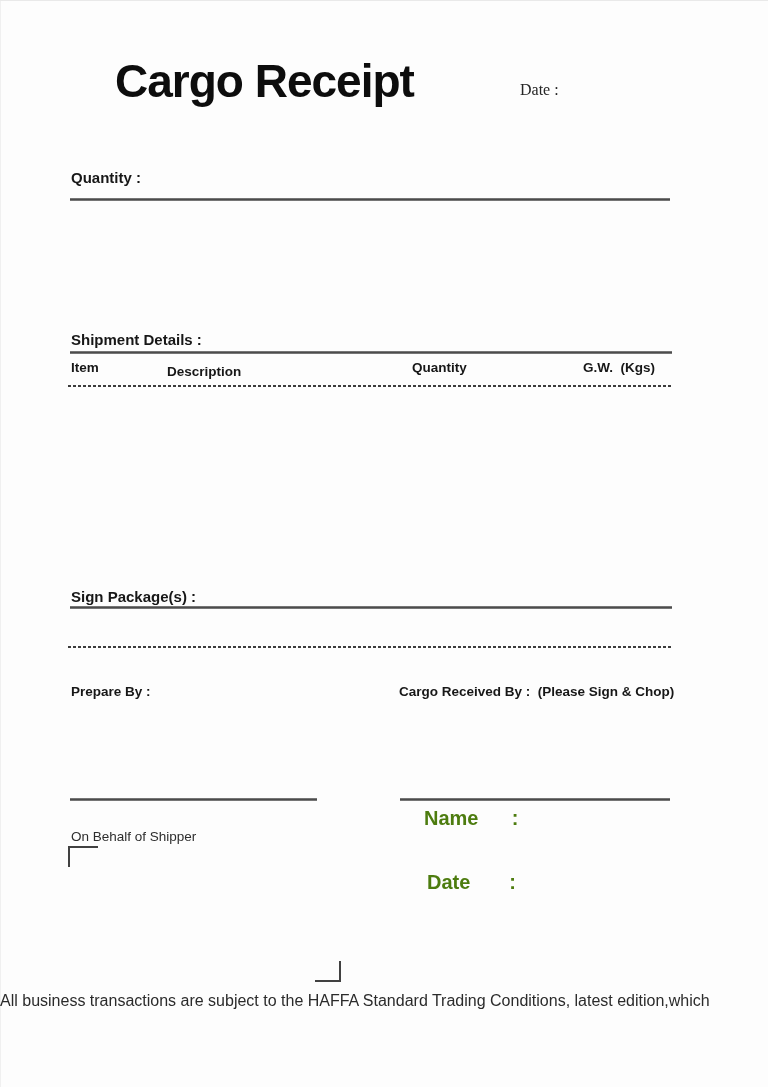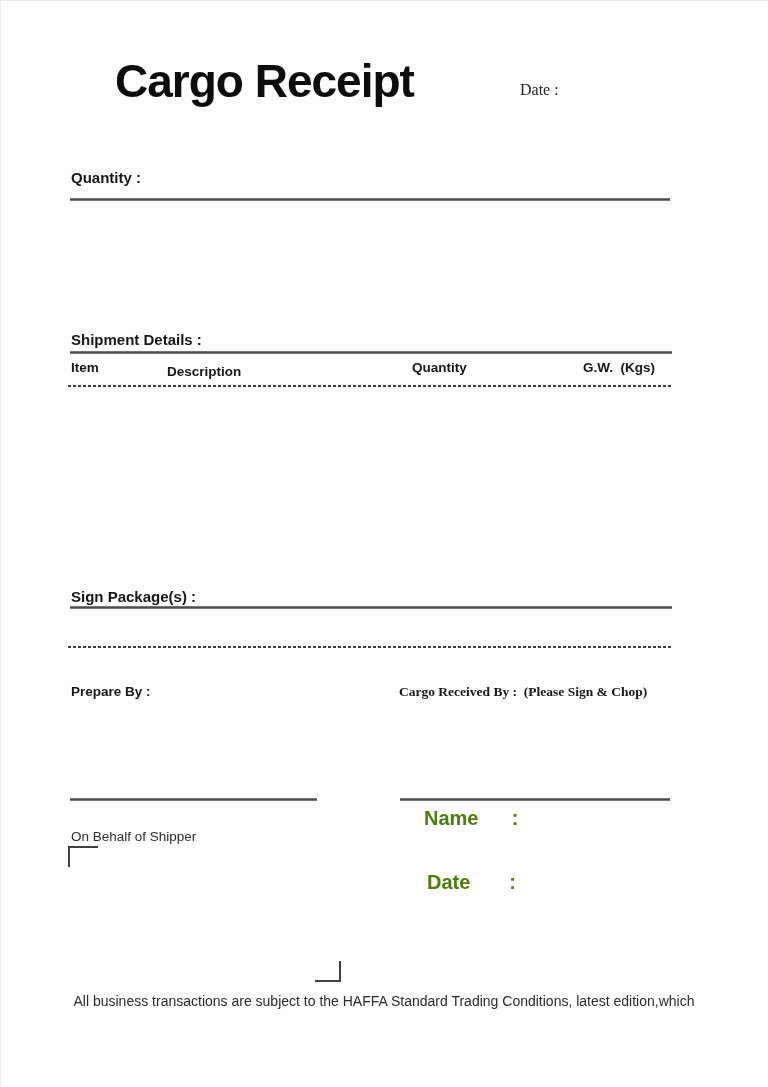--- a/index.html
+++ b/index.html
@@ -82,22 +82,21 @@
   }
   .corner-br {
     width: 26px; height: 21px;
     border-right: 2px solid #414141;
     border-bottom: 2px solid #414141;
   }
 
   .footer-note {
     left: 0; top: 994px;
     width: 768px;
-    text-align: center;
-    font-size: 14px;
+    font-size: 16px;
     line-height: 14px;
     color: #2b2b2b;
   }
 </style>
 </head>
 <body>
 
 <div class="page">
 
   <div class="abs doc-title">Cargo Receipt</div>
@@ -114,21 +113,21 @@
   <div class="abs col-head" style="left:412px; top:360px;">Quantity</div>
   <div class="abs col-head" style="left:583px; top:360px;">G.W.  (Kgs)</div>
   <div class="abs dashed-line" style="left:68px; top:385px; width:604px;"></div>
 
   <div class="abs section-label" style="left:71px; top:588px;">Sign Package(s) :</div>
   <div class="abs solid-line" style="left:70px; top:606px; width:602px;"></div>
 
   <div class="abs dashed-line" style="left:68px; top:646px; width:604px;"></div>
 
   <div class="abs sig-label" style="left:71px; top:684px;">Prepare By :</div>
-  <div class="abs sig-label" style="left:399px; top:684px;font-family:Liberation Serif, serif;">Cargo Received By :  (Please Sign &amp; Chop)</div>
+  <div class="abs sig-label" style="left:399px; top:684px;">Cargo Received By :  (Please Sign &amp; Chop)</div>
 
   <div class="abs solid-line" style="left:70px; top:798px; width:247px;"></div>
   <div class="abs solid-line" style="left:400px; top:798px; width:270px;"></div>
 
   <div class="abs nv-label" style="left:424px; top:807px;">Name      :</div>
 
   <div class="abs plain-label" style="left:71px; top:829px;">On Behalf of Shipper</div>
 
   <div class="abs corner-tl" style="left:68px; top:846px;"></div>
 

